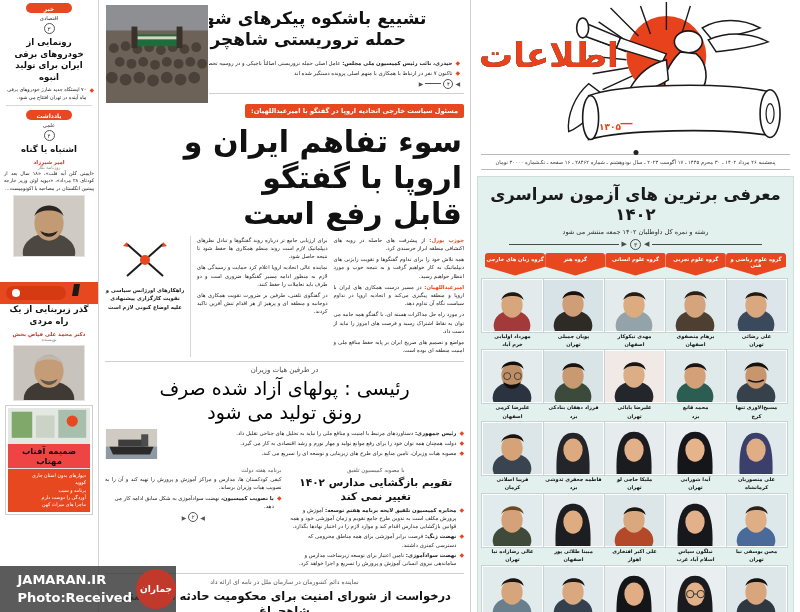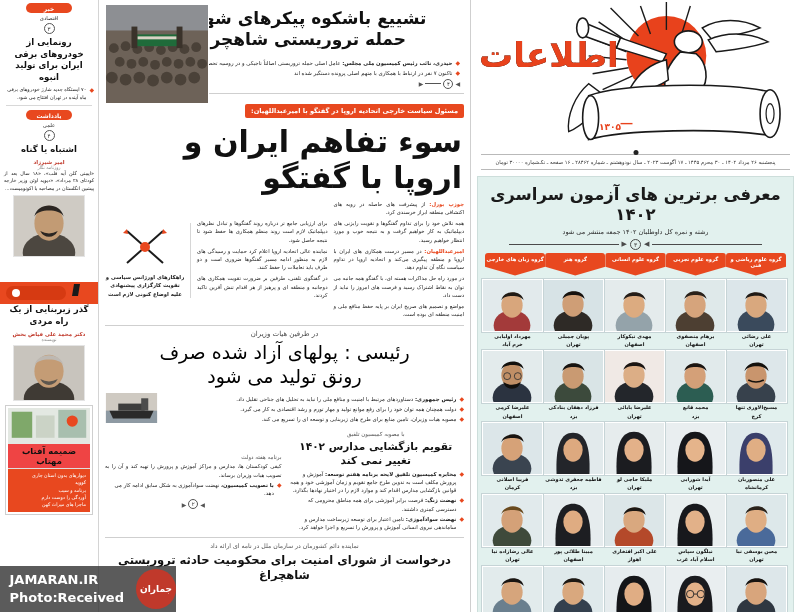--- a/index.html
+++ b/index.html
@@ -134,21 +134,21 @@
   .kicker-bar {
     background:#e8481f; color:#fff; font-size:6.6px; font-weight:bold;
     padding: 3px 6px; display:inline-block; border-radius:2px;
     margin: 2px 0 0 0;
   }
   .mega-head {
     font-size: 30px; font-weight:bold; line-height:1.2; color:#111;
     text-align:right; margin: 6px 2px 4px 2px; letter-spacing:-0.5px;
   }
   .body-cols {
-    display:flex; gap: 6px; direction:rtl; margin-top:4px;align-items:center;
+    display:flex; gap: 6px; direction:rtl; margin-top:4px;
   }
   .col { flex:1; }
   .col p {
     margin:0 0 3px 0; font-size:5.3px; line-height:1.55; color:#1b1b1b;
     text-align: justify;
   }
   .col p .lead { color:#e8481f; font-weight:bold; }
   .side-note {
     width: 86px; flex:0 0 86px; border-right:1px solid #d6d6d6;
     padding-right:5px; text-align:center;
@@ -207,21 +207,21 @@
   }
   .promo-body {
     background:#e8481f; color:#fff; font-size:4.8px; line-height:1.55;
     padding: 3px 4px; text-align:right;
   }
   .promo-body div { white-space:nowrap; overflow:hidden; }
 
   
   .watermark {
     position:absolute; left:0; bottom:0; width: 176px; height: 46px;
-    background: rgba(55,55,55,0.82); display:flex; align-items:center; gap:12px;
+    background: rgba(55,55,55,0.82); display:flex; align-items:center; gap:4px;
     padding-left: 8px; z-index: 50;
   }
   .wm-badge {
     width: 40px; height:40px; border-radius:50%;
     background:#c0392b; color:#fff; flex:0 0 40px;
     display:flex;align-items:center;justify-content:center;
     font-size:9px; font-weight:bold;
   }
   .wm-text { color:#fff; font-size:13px; line-height:1.35; font-weight:bold; direction:ltr; }
 
@@ -678,20 +678,21 @@
     </div>
 
     <div class="hr-thin"></div>
 
     <div style="text-align:right;">
       <span class="kicker-bar">مسئول سیاست خارجی اتحادیه اروپا در گفتگو با امیرعبداللهیان:</span>
     </div>
 
     <div class="mega-head">
       <div>سوء تفاهم ایران و اروپا با گفتگو</div>
+      <div>قابل رفع است</div>
     </div>
 
     <div class="body-cols">
       <div class="col">
         <p><span class="lead">جوزپ بورل:</span> <span>از پیشرفت های حاصله در رویه های اکتشافی منطقه ابراز خرسندی کرد.</span></p>
         <p><span>همه تلاش خود را برای تداوم گفتگوها و تقویت رایزنی های دیپلماتیک به کار خواهیم گرفت و به نتیجه خوب و مورد انتظار خواهیم رسید.</span></p>
         <p><span class="lead">امیرعبداللهیان:</span> <span>در مسیر درست همکاری های ایران با اروپا و منطقه پیگیری می‌کند و اتحادیه اروپا در تداوم سیاست نگاه آن تداوم دهد.</span></p>
         <p><span>در مورد راه حل مذاکرات هسته ای، با گفتگو همه جانبه می توان به نقاط اشتراک رسید و فرصت های امروز را نباید از دست داد.</span></p>
         <p><span>مواضع و تصمیم های صریح ایران بر پایه حفظ منافع ملی و امنیت منطقه ای بوده است.</span></p>
       </div>

